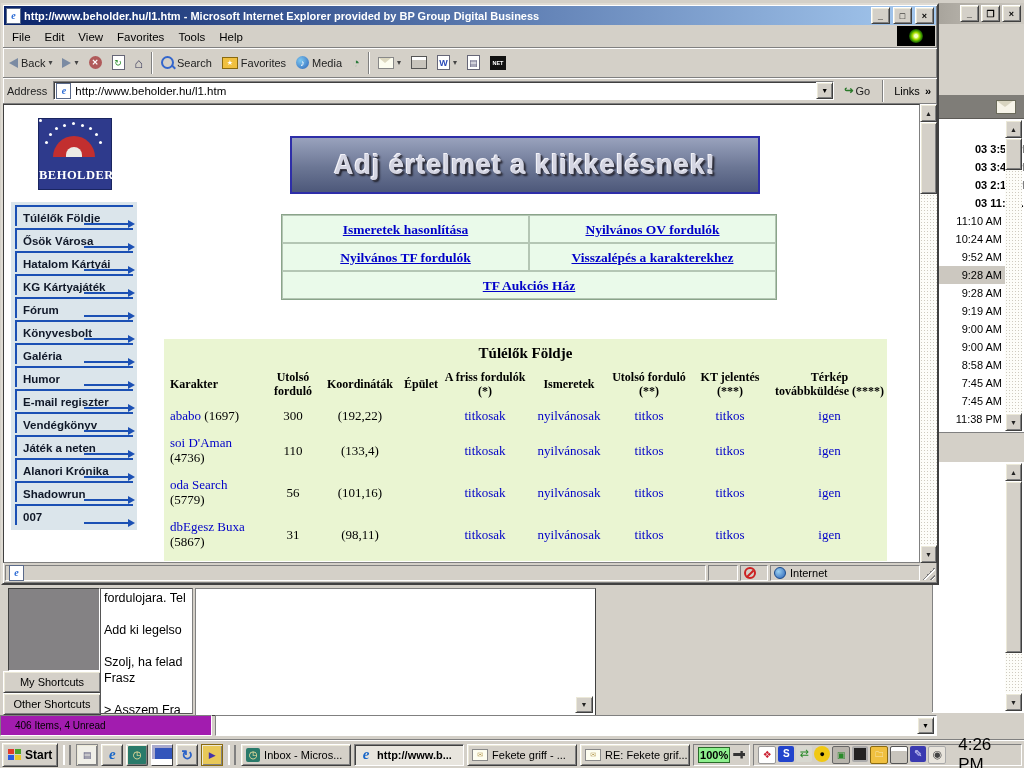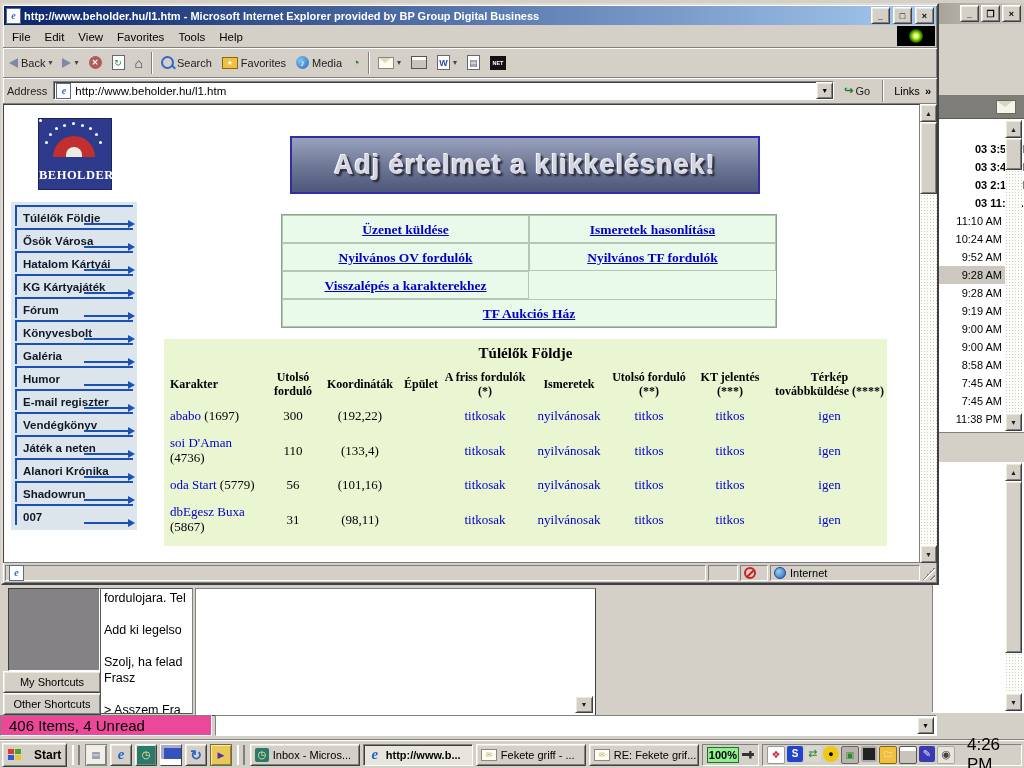--- a/index.html
+++ b/index.html
@@ -35,21 +35,21 @@
   #bg-pane2{left:932px;top:462px;width:92px;height:250px;background:#fff;border-left:1px solid #828282;}
   #bg-statusband{left:932px;top:712px;width:92px;height:26px;background:#d4d0c8;border-top:1px solid #fff;}
 
   #ol-shortcut-panel{left:8px;top:588px;width:90px;height:81px;background:#848284;
     border:1px solid;border-color:#404040 #ffffff #ffffff #404040;}
   .ol-btn{left:3px;width:96px;height:20px;font-size:11px;display:flex;align-items:center;justify-content:center;color:#000;}
   #ol-msgpane{left:100px;top:588px;width:93px;height:126px;background:#fff;border:1px solid #555;border-right:1px solid #808080;overflow:hidden;box-sizing:border-box;padding:1px 3px;}
   .msg-line{font-size:12.5px;line-height:16px;white-space:nowrap;color:#000;}
   #ol-midpane{left:195px;top:588px;width:401px;height:128px;background:#fff;border:1px solid;border-color:#808080 #404040 #404040 #808080;box-sizing:border-box;}
   #ol-midpane .corner-btn{position:absolute;right:2px;bottom:2px;width:16px;height:15px;}
-  #ol-status{left:0;top:715px;width:212px;height:21px;display:flex;align-items:center;padding-left:8px;font-size:15px;box-sizing:border-box;background:#ec4899;}
+  #ol-status{left:0;top:715px;width:212px;height:21px;display:flex;align-items:center;padding-left:14px;font-size:10px;box-sizing:border-box;background:#a21caf;}
   #ol-bottomfield{left:215px;top:715px;width:722px;height:21px;background:#fff;box-sizing:border-box;display:flex;justify-content:flex-end;align-items:center;padding-right:2px;}
   #ol-bottomfield .tb-btn{width:15px;height:15px;font-size:7px;}
 
   
   #ie{position:absolute;left:1px;top:3px;width:938px;height:582px;background:#d4d0c8;
       border:2px solid;border-color:#dfdbd3 #404040 #404040 #dfdbd3;
       box-shadow:inset 1px 1px 0 #fff, inset -1px -1px 0 #808080;
       display:flex;flex-direction:column;z-index:10;box-sizing:border-box;}
   #ie-titlebar{height:19px;margin:1px;background:linear-gradient(90deg,#0a246a,#a6caf0);
       display:flex;align-items:center;padding:0 2px;gap:3px;}
@@ -137,21 +137,21 @@
   .seg{height:16px;display:flex;align-items:center;gap:4px;padding:0 3px;font-size:11px;box-sizing:border-box;background:#d4d0c8;}
   .ico-offline{position:relative;width:12px;height:12px;border:2px solid #cc2222;border-radius:50%;box-sizing:border-box;}
   .ico-offline::after{content:"";position:absolute;left:-1px;top:4px;width:10px;height:2px;background:#cc2222;transform:rotate(-45deg);}
   .ico-globe{width:12px;height:12px;border-radius:50%;background:radial-gradient(circle at 35% 35%,#9ad0f0,#2a62b8);border:1px solid #1a4a8a;box-sizing:border-box;}
   .grip{width:13px;height:13px;margin-left:auto;background:
     linear-gradient(135deg,transparent 0 50%,#808080 50% 57%,#fff 57% 64%,transparent 64% 78%,#808080 78% 85%,#fff 85% 92%,transparent 92%);}
 
   
   #taskbar{position:absolute;left:0;top:740px;width:1024px;height:28px;background:#d4d0c8;
     border-top:1px solid #fff;box-shadow:0 -1px 0 #808080;z-index:30;display:flex;align-items:center;gap:3px;padding:0 2px;box-sizing:border-box;}
-  #start-btn{display:flex;align-items:center;gap:12px;height:22px;padding:0 5px;font:bold 12px "Liberation Sans",sans-serif;}
+  #start-btn{display:flex;align-items:center;gap:3px;height:22px;padding:0 5px;font:bold 12px "Liberation Sans",sans-serif;}
   .winflag{width:14px;height:12px;display:grid;grid-template-columns:6px 6px;grid-template-rows:5px 5px;gap:1px;}
   .winflag i:nth-child(1){background:#e03a2a;}.winflag i:nth-child(2){background:#4aa32a;}
   .winflag i:nth-child(3){background:#2a5ae0;}.winflag i:nth-child(4){background:#e8c82a;}
   .tb-grip{width:4px;height:20px;border-left:2px solid #fff;border-right:2px solid #808080;margin:0 2px;}
   .ql-icon{width:20px;height:20px;display:flex;align-items:center;justify-content:center;font-size:13px;}
   .task-btn{width:110px;height:22px;display:flex;align-items:center;gap:4px;padding:0 4px;box-sizing:border-box;font-size:11px;white-space:nowrap;overflow:hidden;}
   .task-btn.active{border-color:#808080 #ffffff #ffffff #808080;box-shadow:inset 1px 1px 0 #404040;background:#e8e5de;font-weight:bold;}
   .task-ico{flex:0 0 14px;height:14px;display:flex;align-items:center;justify-content:center;font-size:11px;}
   #battery-panel{display:flex;align-items:center;gap:3px;height:22px;padding:0 4px;box-sizing:border-box;background:#d4d0c8;}
   #battery-label{background:#8ef08e;border:1px solid #2a6a2a;font:bold 11px "Liberation Sans",sans-serif;padding:1px 1px;color:#000;}
@@ -365,21 +365,20 @@
             <div class="nav-item"><span class="nav-label">Galéria</span><span class="nav-arrow"></span></div>
             <div class="nav-item"><span class="nav-label">Humor</span><span class="nav-arrow"></span></div>
             <div class="nav-item"><span class="nav-label">E-mail regiszter</span><span class="nav-arrow"></span></div>
             <div class="nav-item"><span class="nav-label">Vendégkönyv</span><span class="nav-arrow"></span></div>
             <div class="nav-item"><span class="nav-label">Játék a neten</span><span class="nav-arrow"></span></div>
             <div class="nav-item"><span class="nav-label">Alanori Krónika</span><span class="nav-arrow"></span></div>
             <div class="nav-item"><span class="nav-label">Shadowrun</span><span class="nav-arrow"></span></div>
             <div class="nav-item"><span class="nav-label">007</span><span class="nav-arrow"></span></div>
           </div>
         <div id="quicklinks" class="abs">
-            <div class="ql-cell"><span class="ql-link">Üzenet küldése</span></div>
             <div class="ql-cell"><span class="ql-link">Ismeretek hasonlítása</span></div>
             <div class="ql-cell"><span class="ql-link">Nyilvános OV fordulók</span></div>
             <div class="ql-cell"><span class="ql-link">Nyilvános TF fordulók</span></div>
             <div class="ql-cell"><span class="ql-link">Visszalépés a karakterekhez</span></div>
             <div class="ql-cell span2"><span class="ql-link">TF Aukciós Ház</span></div>
           </div>
         <div id="maintable" class="abs">
           <div id="table-title">Túlélők Földje</div>
           <div class="trow" id="table-head">
               <div class="th left">Karakter</div>
@@ -409,21 +408,21 @@
                 <div class="td">110</div>
                 <div class="td">(133,4)</div>
                 <div class="td"></div>
                 <div class="td"><span class="tlink">titkosak</span></div>
                 <div class="td"><span class="tlink">nyilvánosak</span></div>
                 <div class="td"><span class="tlink">titkos</span></div>
                 <div class="td"><span class="tlink">titkos</span></div>
                 <div class="td"><span class="tlink">igen</span></div>
               </div>
               <div class="trow">
-                <div class="td left"><span class="tlink">oda Start</span> (5779)</div>
+                <div class="td left"><span class="tlink">oda Search</span> (5779)</div>
                 <div class="td">56</div>
                 <div class="td">(101,16)</div>
                 <div class="td"></div>
                 <div class="td"><span class="tlink">titkosak</span></div>
                 <div class="td"><span class="tlink">nyilvánosak</span></div>
                 <div class="td"><span class="tlink">titkos</span></div>
                 <div class="td"><span class="tlink">titkos</span></div>
                 <div class="td"><span class="tlink">igen</span></div>
               </div>
               <div class="trow">

